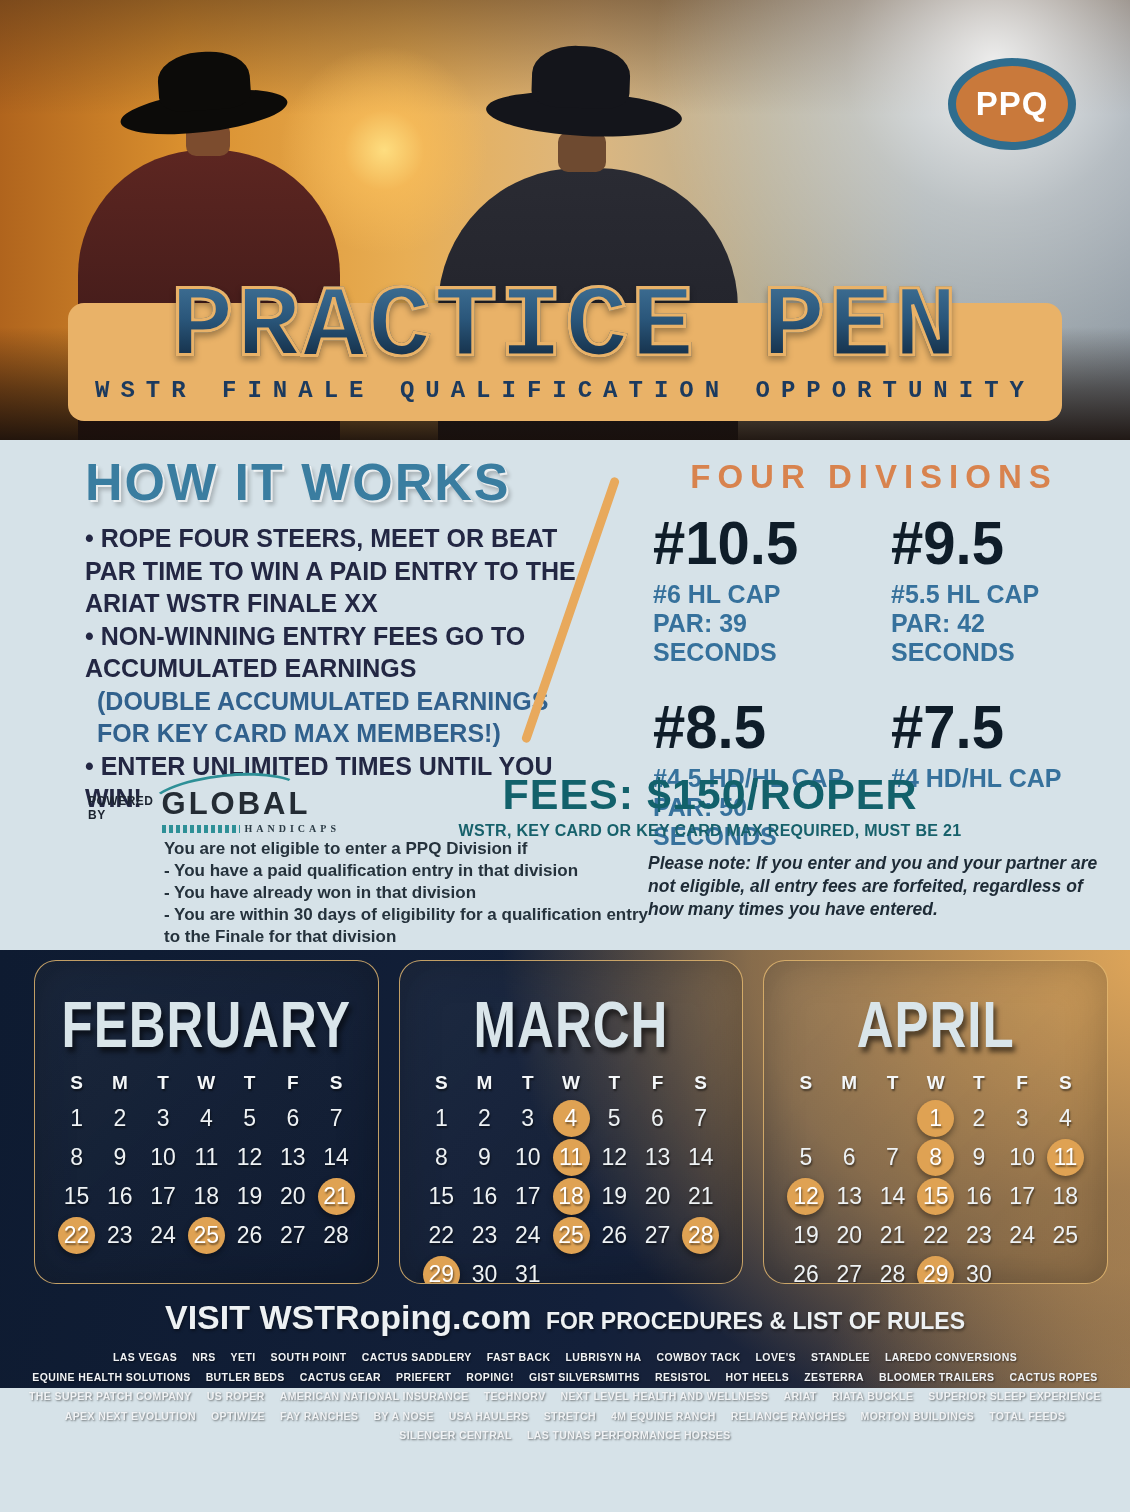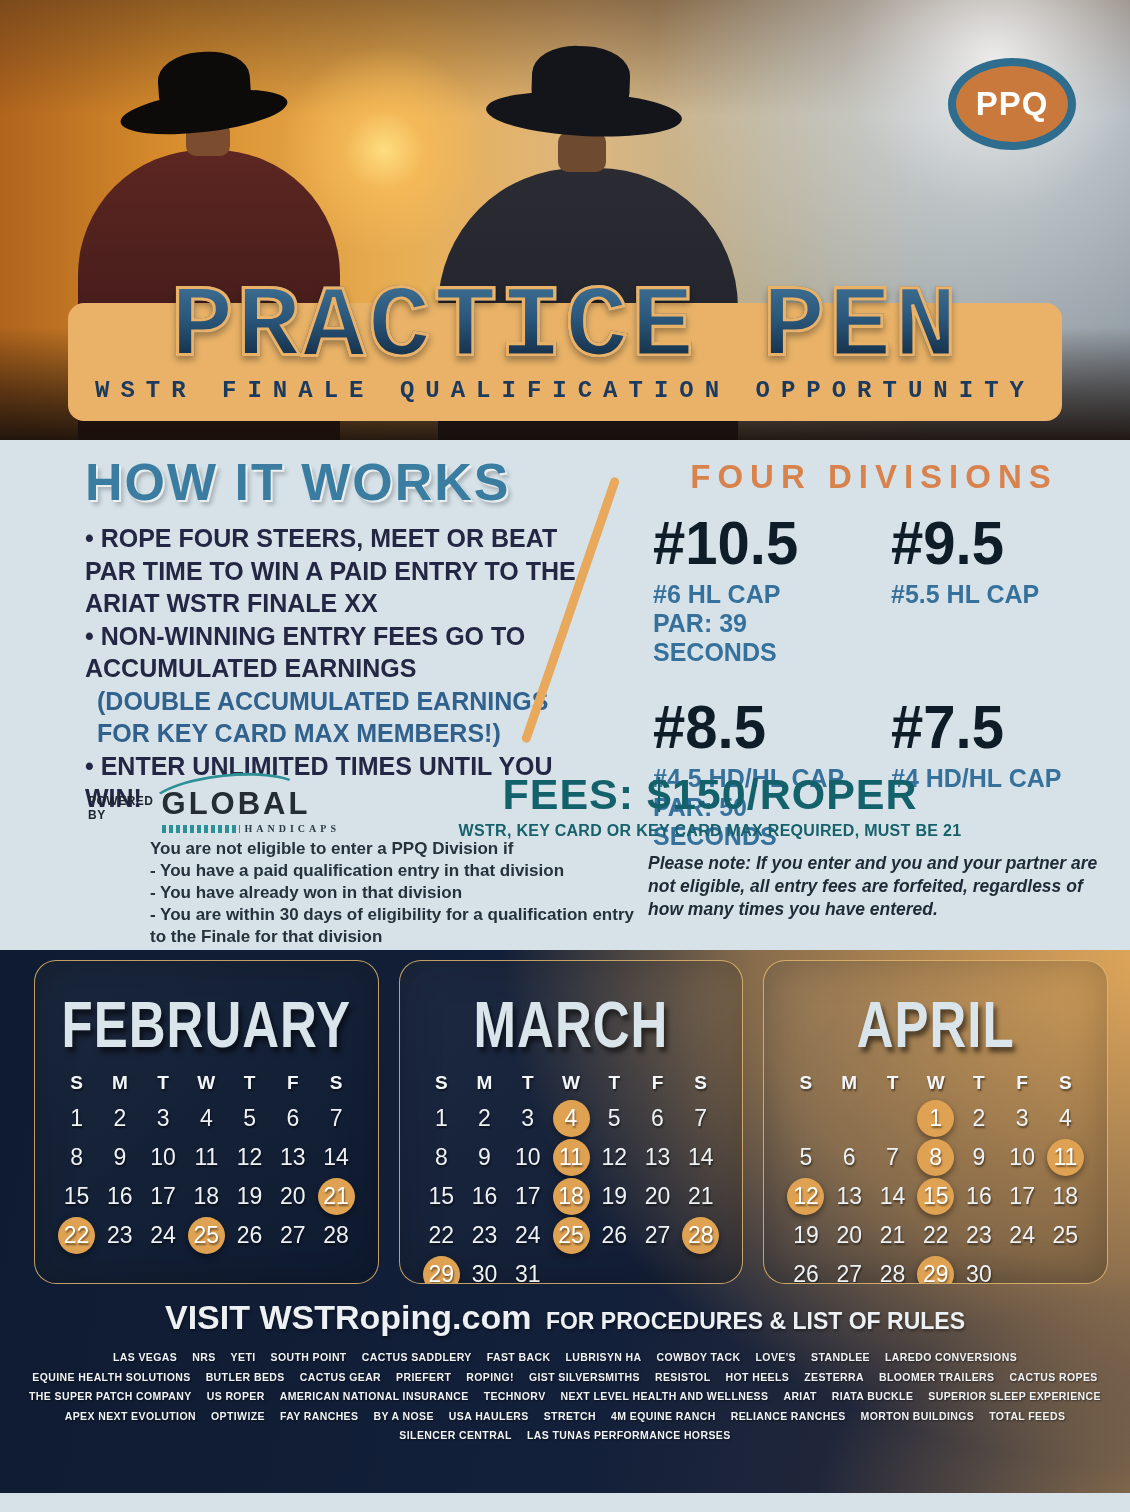--- a/index.html
+++ b/index.html
@@ -63,25 +63,25 @@
               border-top:3px solid #2e9097;border-radius:50%;transform:rotate(-6deg);}
   .global-txt{font-size:31px;font-weight:700;letter-spacing:3px;color:#242c34;line-height:1;}
   .global-sub{display:flex;align-items:center;justify-content:flex-end;gap:5px;margin-top:4px;font-family:Liberation Serif, serif;}
   .stripes{width:78px;height:8px;background:repeating-linear-gradient(90deg,#2e9097 0 4px,transparent 4px 7px);}
   .handicaps{font-size:10px;font-weight:700;letter-spacing:4px;color:#2a3a44;}
 
   .fees{position:absolute;left:340px;top:330px;width:740px;text-align:center;}
   .fees-h{font-size:43px;font-weight:800;color:#12616b;letter-spacing:1px;}
   .fees-s{font-size:16px;font-weight:700;color:#17616b;margin-top:3px;letter-spacing:.3px;}
 
-  .elig{position:absolute;left:150px;top:398px;width:495px;font-size:17px;font-weight:700;color:#25323c;line-height:1.3;}
+  .elig{position:absolute;left:164px;top:398px;width:495px;font-size:17px;font-weight:700;color:#25323c;line-height:1.3;}
   .note{position:absolute;left:648px;top:412px;width:452px;font-size:17.5px;font-weight:700;font-style:italic;color:#1e2b36;line-height:1.3;}
 
   
-  .bottom{position:absolute;left:0;top:950px;width:1130px;height:543px;
+  .bottom{position:absolute;left:0;top:950px;width:1130px;height:438px;
     background:
       radial-gradient(ellipse 920px 720px at 103% 0%, rgba(226,168,90,1) 0%, rgba(226,168,90,.55) 45%, transparent 72%),
       radial-gradient(ellipse 520px 320px at 102% 102%, rgba(206,155,85,.55) 0%, transparent 65%),
       linear-gradient(100deg,#0e1b31 0%,#13203a 55%,#23283a 80%,#2e3040 100%);}
   .panels{position:absolute;left:34px;top:10px;width:1074px;display:flex;gap:20px;}
   .cal-panel{flex:1;height:322px;border:1.5px solid rgba(226,182,110,.85);border-radius:22px;
       background:linear-gradient(135deg, rgba(255,255,255,.05), rgba(0,0,0,.10));
       box-shadow:inset 0 0 42px rgba(0,0,0,.22);overflow:hidden;}
   .cal-title{text-align:center;font-size:51px;font-weight:700;color:#d9e5ea;letter-spacing:1px;
       transform:scaleY(1.28);transform-origin:center top;margin-top:26px;
@@ -147,20 +147,21 @@
           <div class="div-num">#10.5</div>
           <div class="div-det">
             <div>#6 HL CAP</div>
             <div>PAR: 39 SECONDS</div>
           </div>
         </div>
         <div>
           <div class="div-num">#9.5</div>
           <div class="div-det">
             <div>#5.5 HL CAP</div>
+            <div>PAR: 42 SECONDS</div>
           </div>
         </div>
         <div>
           <div class="div-num">#8.5</div>
           <div class="div-det">
             <div>#4.5 HD/HL CAP</div>
             <div>PAR: 50 SECONDS</div>
           </div>
         </div>
         <div>

